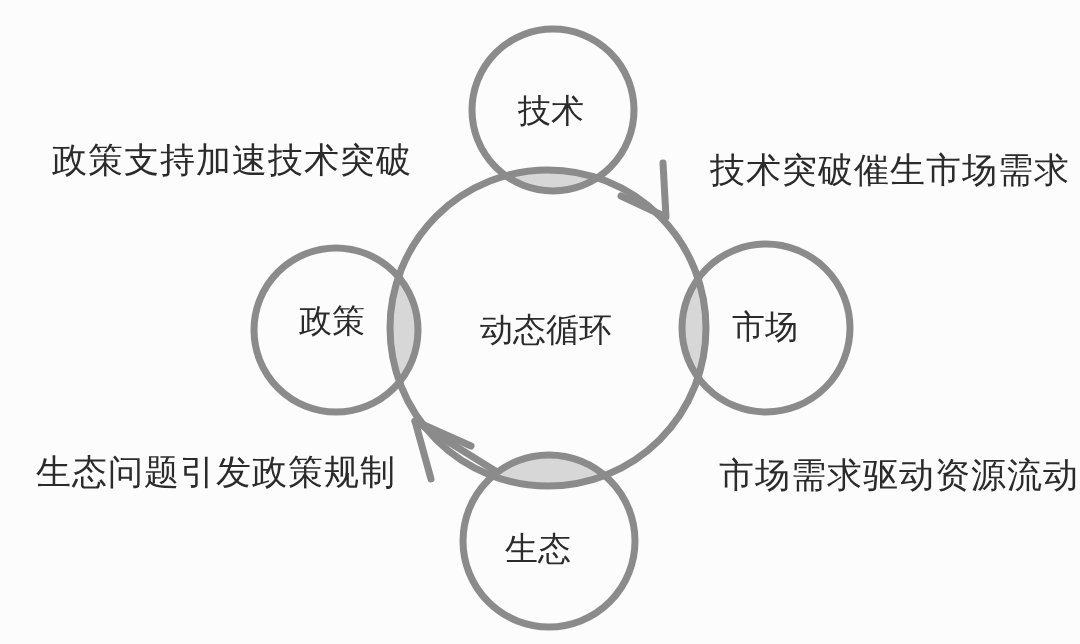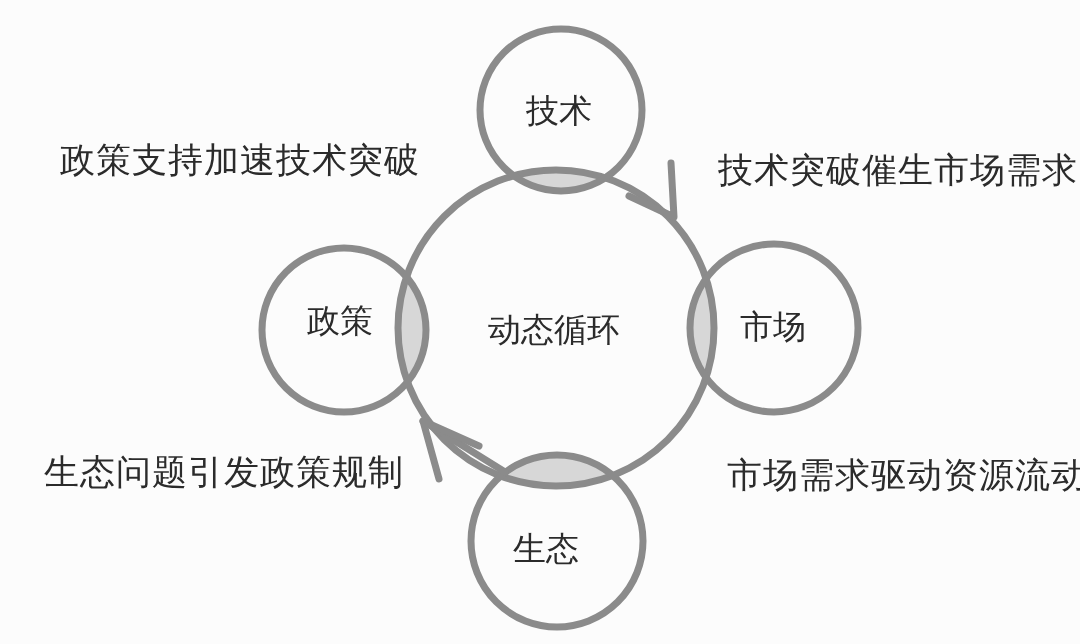--- a/index.html
+++ b/index.html
@@ -2,21 +2,21 @@
 <html style="--circle-stroke: #8b8b8b; --lens-fill: #d7d7d7; --text: #2b2b2b; --background: #fcfcfc;"><head>
 <meta charset="utf-8">
 <style>
   html, body { margin: 0; padding: 0; }
   body {
     width: 1080px; height: 644px;
     background: var(--background, #fcfcfc);
     font-family: "Liberation Serif", "DejaVu Serif", serif;
     overflow: hidden;
   }
-  .stage { position: relative; width: 980px; height: 644px; padding-left: 8px; }
+  .stage { position: relative; width: 980px; height: 644px; }
   svg { display: block; }
   .ring {
     fill: none;
     stroke: var(--circle-stroke, #8b8b8b);
     stroke-width: 7;
   }
   .lens {
     fill: var(--lens-fill, #d7d7d7);
     stroke: none;
   }

